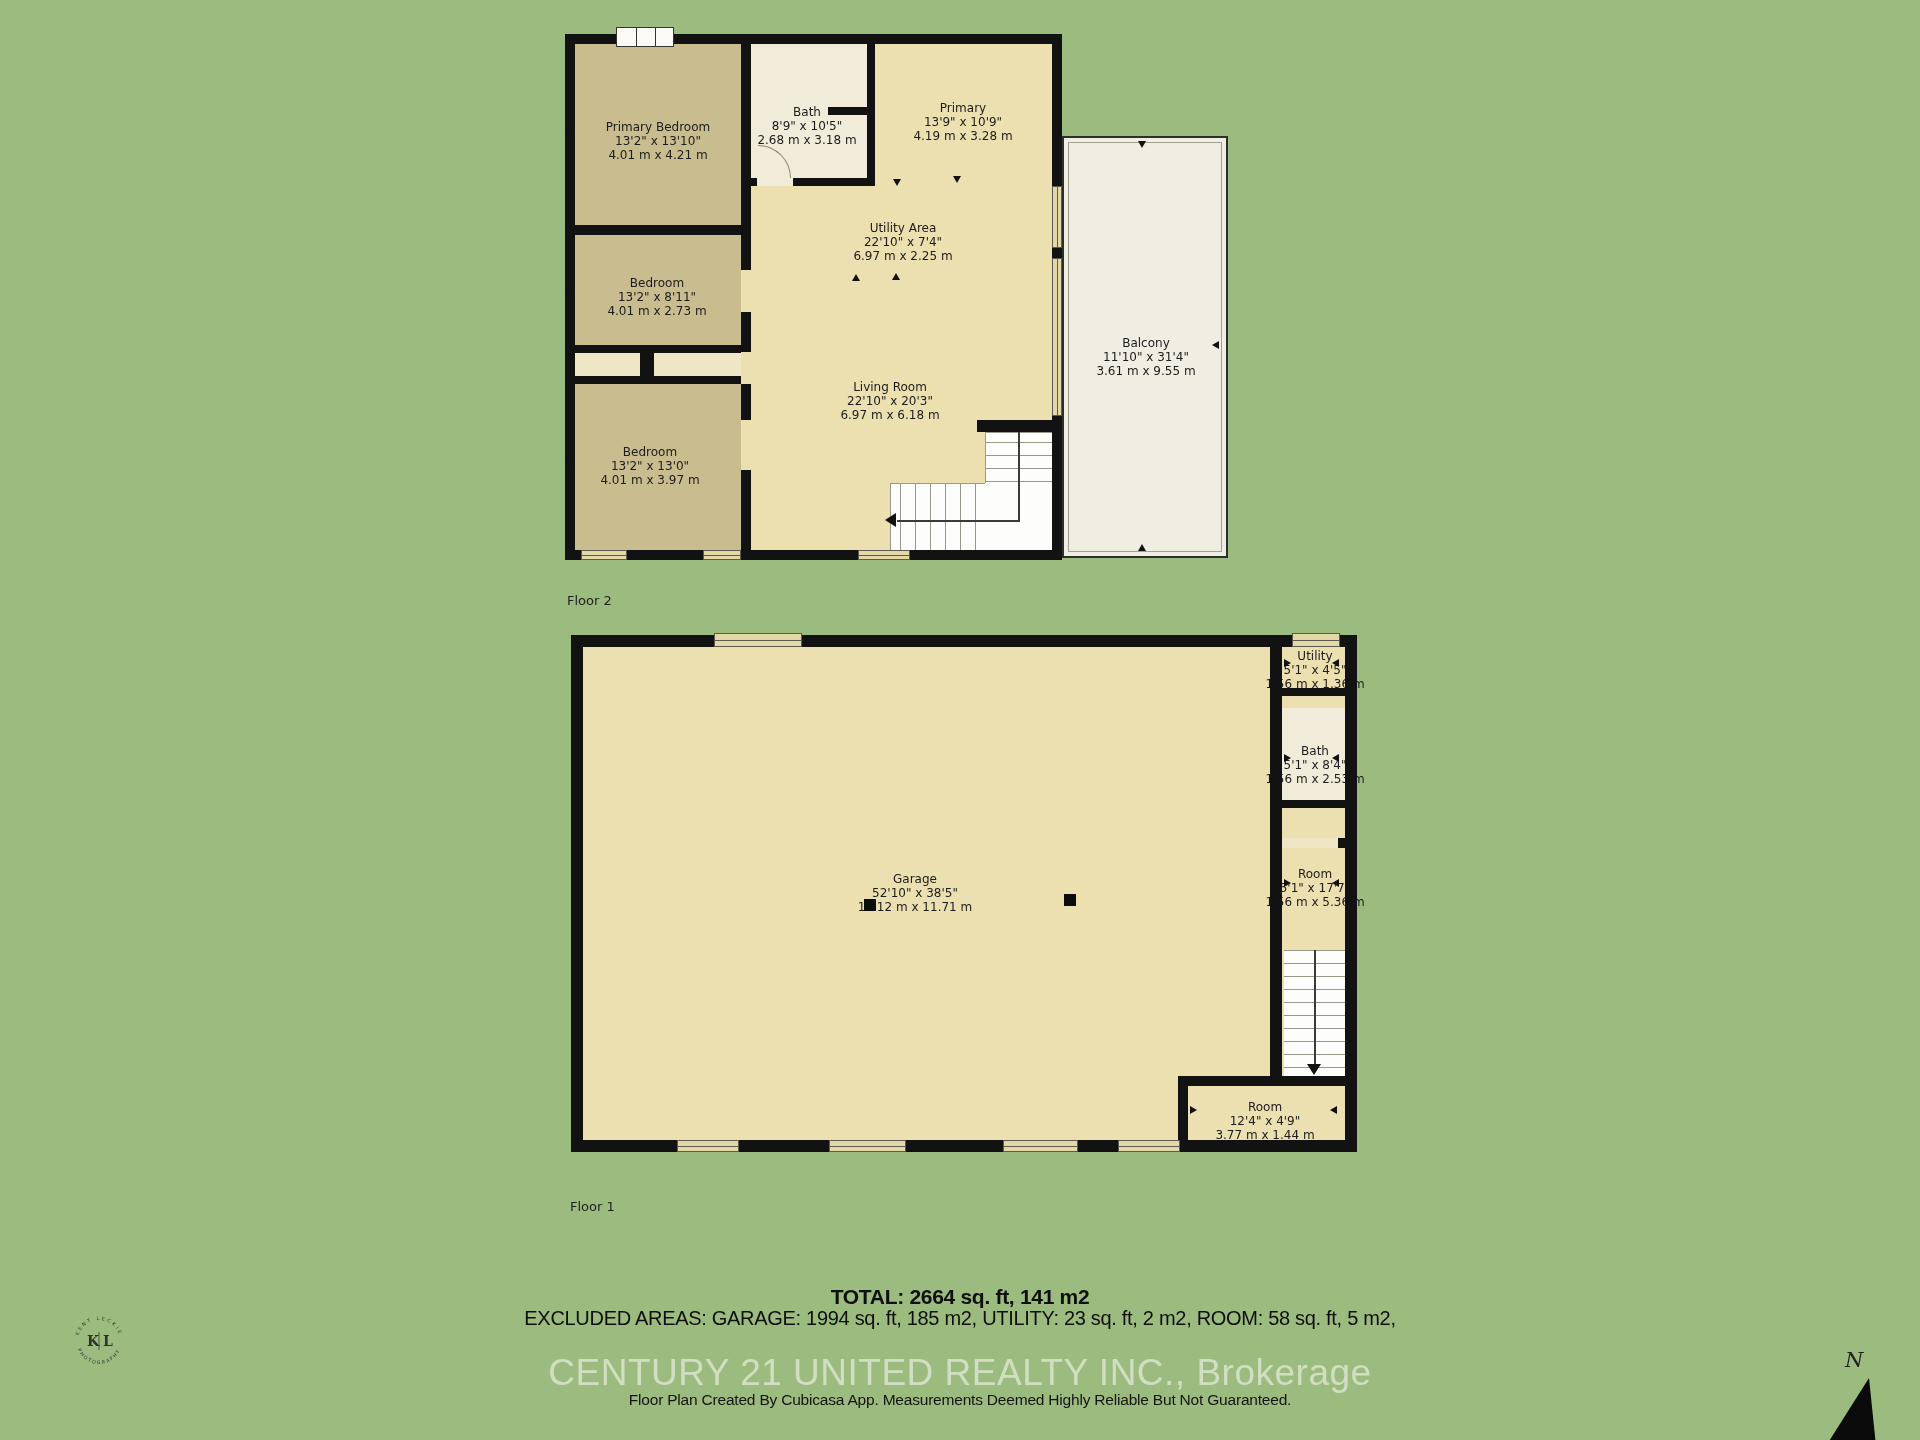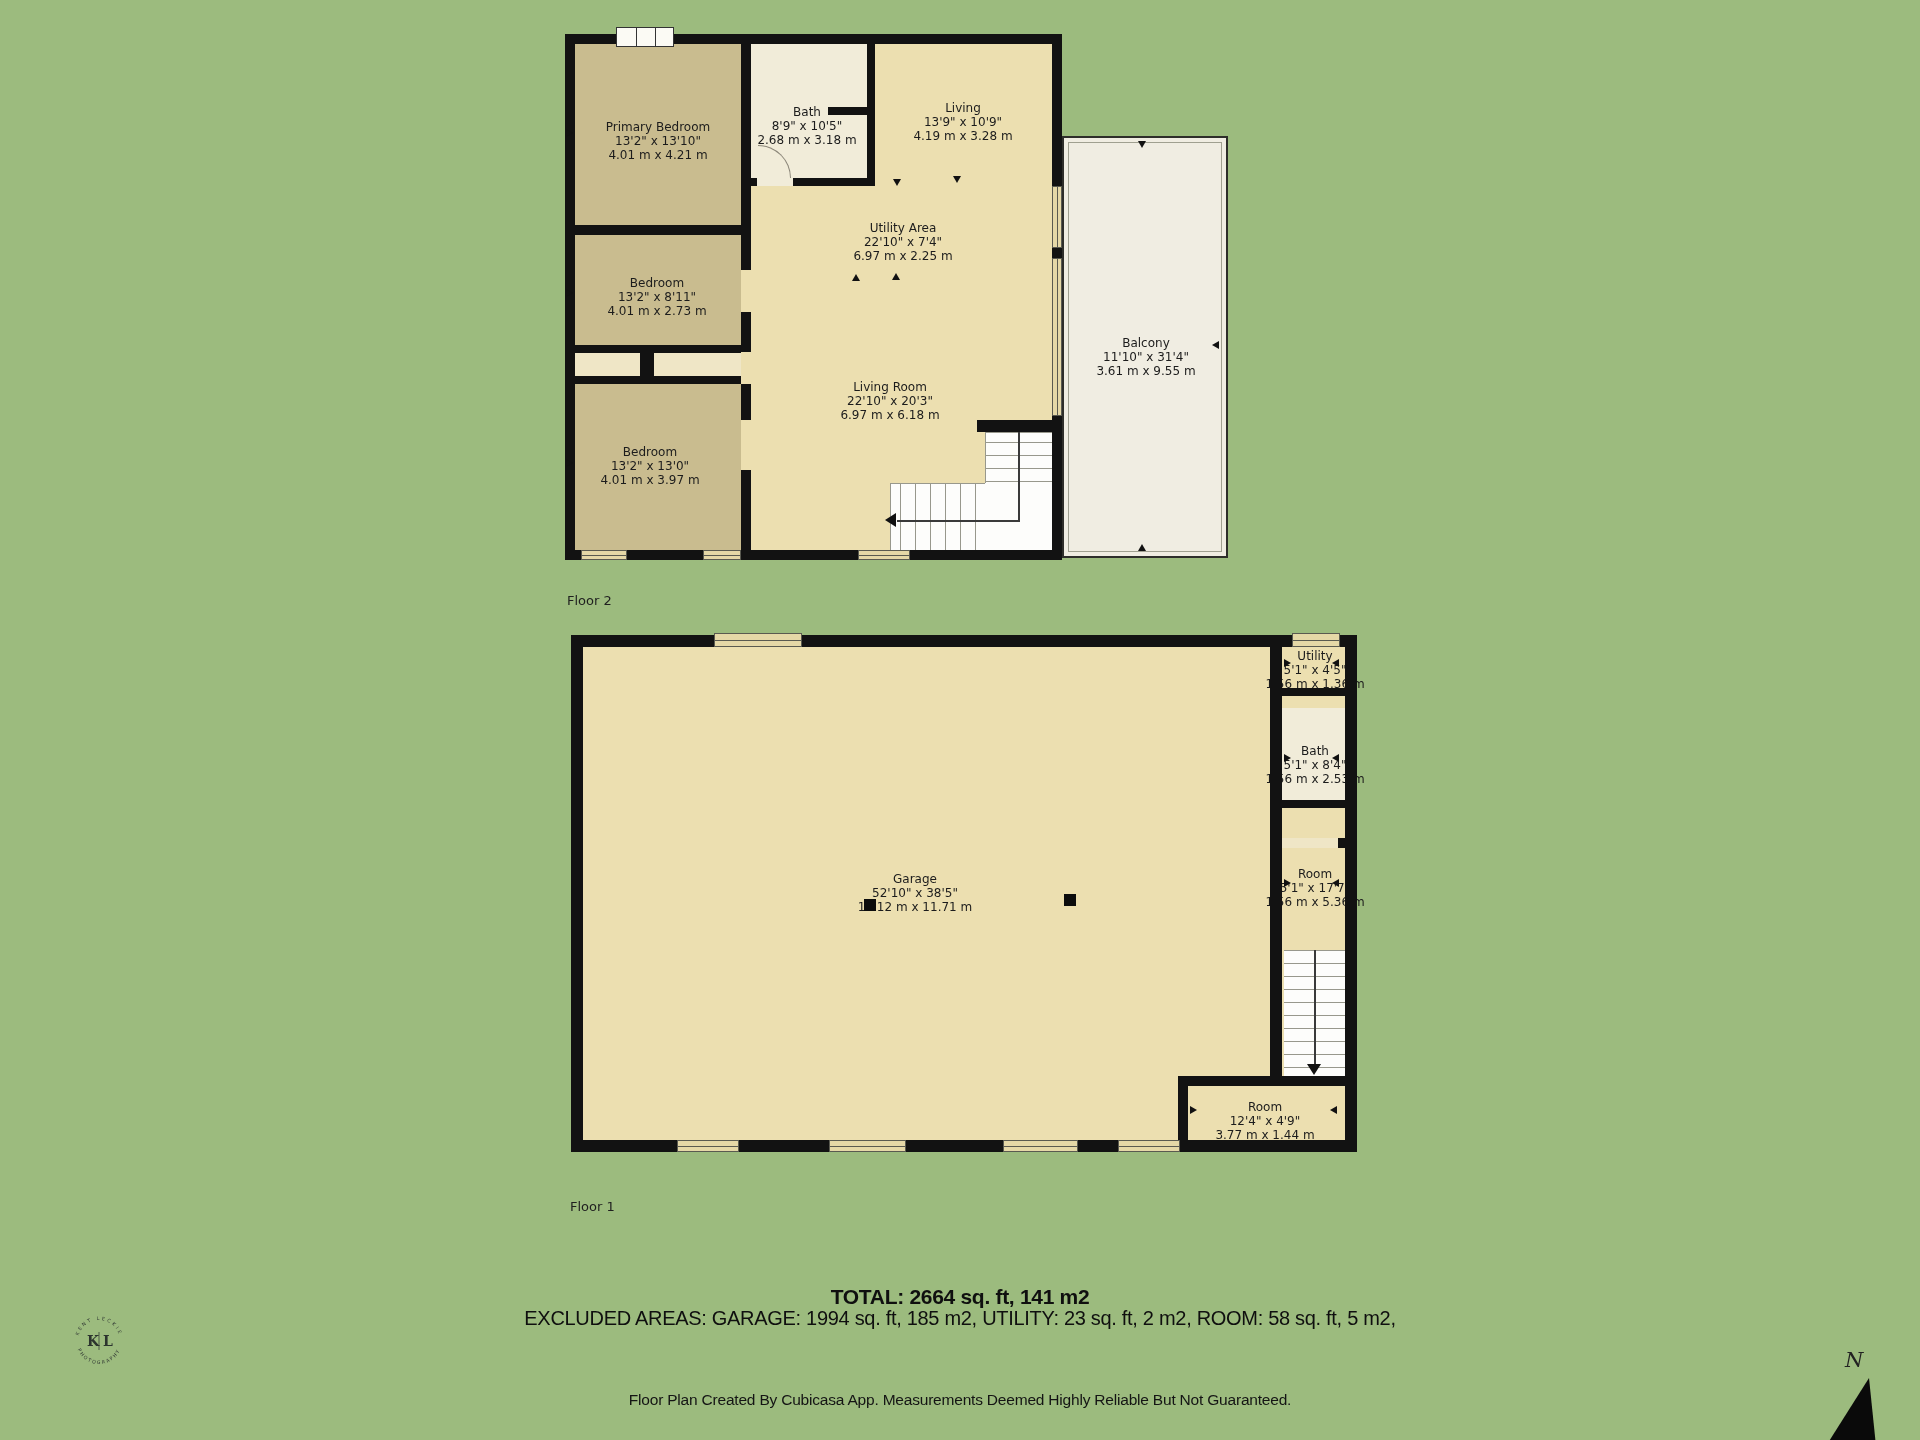--- a/index.html
+++ b/index.html
@@ -60,21 +60,21 @@
     <div>Primary Bedroom</div>
     <div>13'2" x 13'10"</div>
     <div>4.01 m x 4.21 m</div>
   </div>
   <div class="room-label" style="left:807px;top:127px">
     <div>Bath</div>
     <div>8'9" x 10'5"</div>
     <div>2.68 m x 3.18 m</div>
   </div>
   <div class="room-label" style="left:963px;top:123px">
-    <div>Living</div>
+    <div>Primary</div>
     <div>13'9" x 10'9"</div>
     <div>4.19 m x 3.28 m</div>
   </div>
   <div class="room-label" style="left:903px;top:243px">
     <div>Utility Area</div>
     <div>22'10" x 7'4"</div>
     <div>6.97 m x 2.25 m</div>
   </div>
   <div class="room-label" style="left:657px;top:298px">
     <div>Bedroom</div>
@@ -119,20 +119,21 @@
   </div>
   <div class="room-label" style="left:1265px;top:1122px">
     <div>Room</div>
     <div>12'4" x 4'9"</div>
     <div>3.77 m x 1.44 m</div>
   </div>
 
   <div class="floor-label" style="left:567px;top:593px">Floor 2</div>
   <div class="floor-label" style="left:570px;top:1199px">Floor 1</div>
 
+  <div class="watermark">CENTURY 21 UNITED REALTY INC., Brokerage</div>
   <div class="summary">
     <div class="line total">TOTAL: 2664 sq. ft, 141 m2</div>
     <div class="line">EXCLUDED AREAS: GARAGE: 1994 sq. ft, 185 m2, UTILITY: 23 sq. ft, 2 m2, ROOM: 58 sq. ft, 5 m2,</div>
   </div>
   <div class="disclaimer">Floor Plan Created By Cubicasa App. Measurements Deemed Highly Reliable But Not Guaranteed.</div>
 
   <svg class="logo" viewBox="0 0 58 58">
     <defs>
       <path id="arcT" d="M 8,29 A 21,21 0 0 1 50,29" fill="none"></path>
       <path id="arcB" d="M 6,29 A 23,23 0 0 0 52,29" fill="none"></path>

